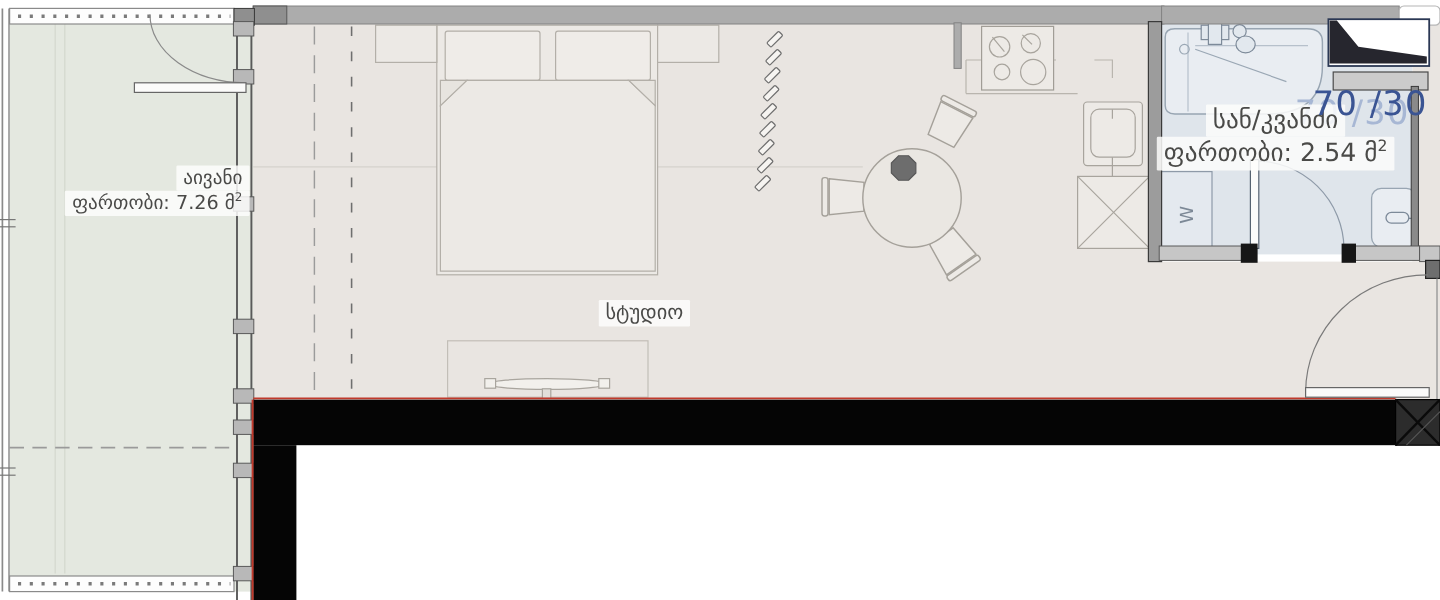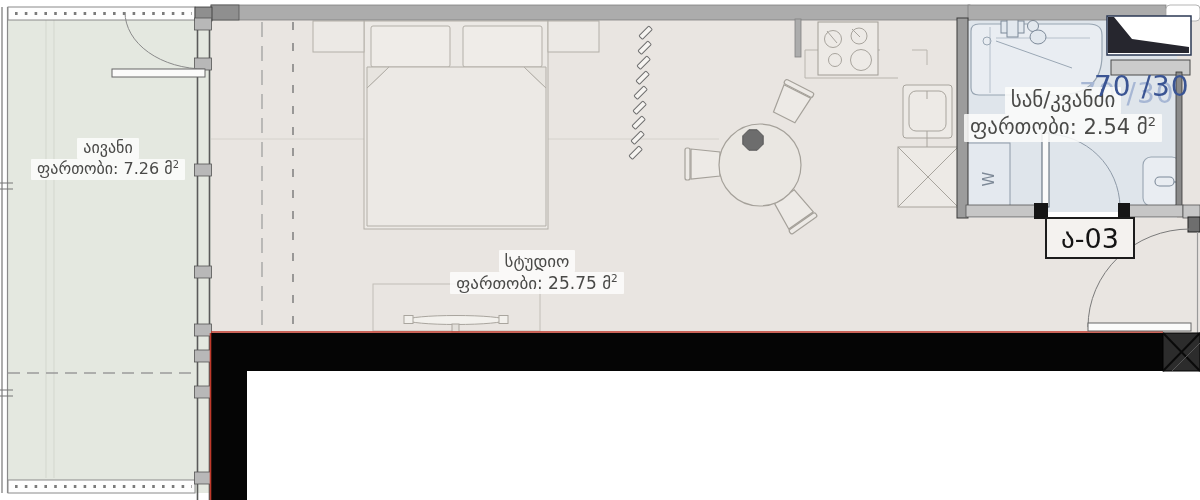--- a/index.html
+++ b/index.html
@@ -3,21 +3,21 @@
 <meta charset="utf-8">
 <style>
   html,body{margin:0;padding:0;background:#ffffff;}
   #plan{position:relative;width:1200px;height:500px;background:#ffffff;overflow:hidden;
         font-family:"DejaVu Sans", sans-serif;}
   #plan svg{position:absolute;left:0;top:0;}
   .room-label{position:absolute;text-align:center;color:#4a4a48;z-index:5;}
   .room-label .ln{display:block;line-height:1.3;}
   .room-label .bgstrip{display:inline-block;background:rgba(253,253,252,0.85);padding:0 6px;border-radius:1px;}
   .room-label sup{font-size:0.62em;}
-  #balcony-label{left:8px;top:138px;width:200px;font-size:16px;}
+  #balcony-label{left:8px;top:138px;width:200px;font-size:16px;text-align:right;}
   #studio-label{left:392px;top:250px;width:290px;font-size:17px;}
   #bathroom-label{left:956px;top:87px;width:214px;font-size:21px;}
   .badge{position:absolute;font-size:28px;font-weight:500;letter-spacing:1px;z-index:4;}
   #badge-main{left:1094px;top:70px;color:#3a5493;z-index:5;}
   #badge-ghost{left:1079px;top:77px;color:#a7b7d4;}
   #unit-box{position:absolute;left:1045px;top:217px;width:86px;height:38px;background:#f4f2ef;
             border:2px solid #1c1c1c;display:flex;align-items:center;justify-content:center;
             font-size:27px;color:#141414;z-index:6;}
 </style>
 </head>
@@ -234,28 +234,24 @@
 
 </svg>
 
   <div class="room-label" id="balcony-label">
     <span class="ln"><span class="bgstrip">აივანი</span></span>
     <span class="ln"><span class="bgstrip"><span>ფართობი: 7.26 მ</span><sup>2</sup></span></span>
   </div>
 
   <div class="room-label" id="studio-label">
     <span class="ln"><span class="bgstrip">სტუდიო</span></span>
-    <span class="ln"><span class="bgstrip"><span>ფართობი: 25.75 მ</span><sup>2</sup></span></span>
   </div>
 
   <div class="room-label" id="bathroom-label">
     <span class="ln"><span class="bgstrip">სან/კვანძი</span></span>
     <span class="ln"><span class="bgstrip"><span>ფართობი: 2.54 მ</span><sup>2</sup></span></span>
   </div>
 
   <div class="badge" id="badge-ghost">70 /30</div>
   <div class="badge" id="badge-main">70 /30</div>
 
-  <div id="unit-box">
-    <span>ა-03</span>
-  </div>
 
 </div>
 
 </body></html>

